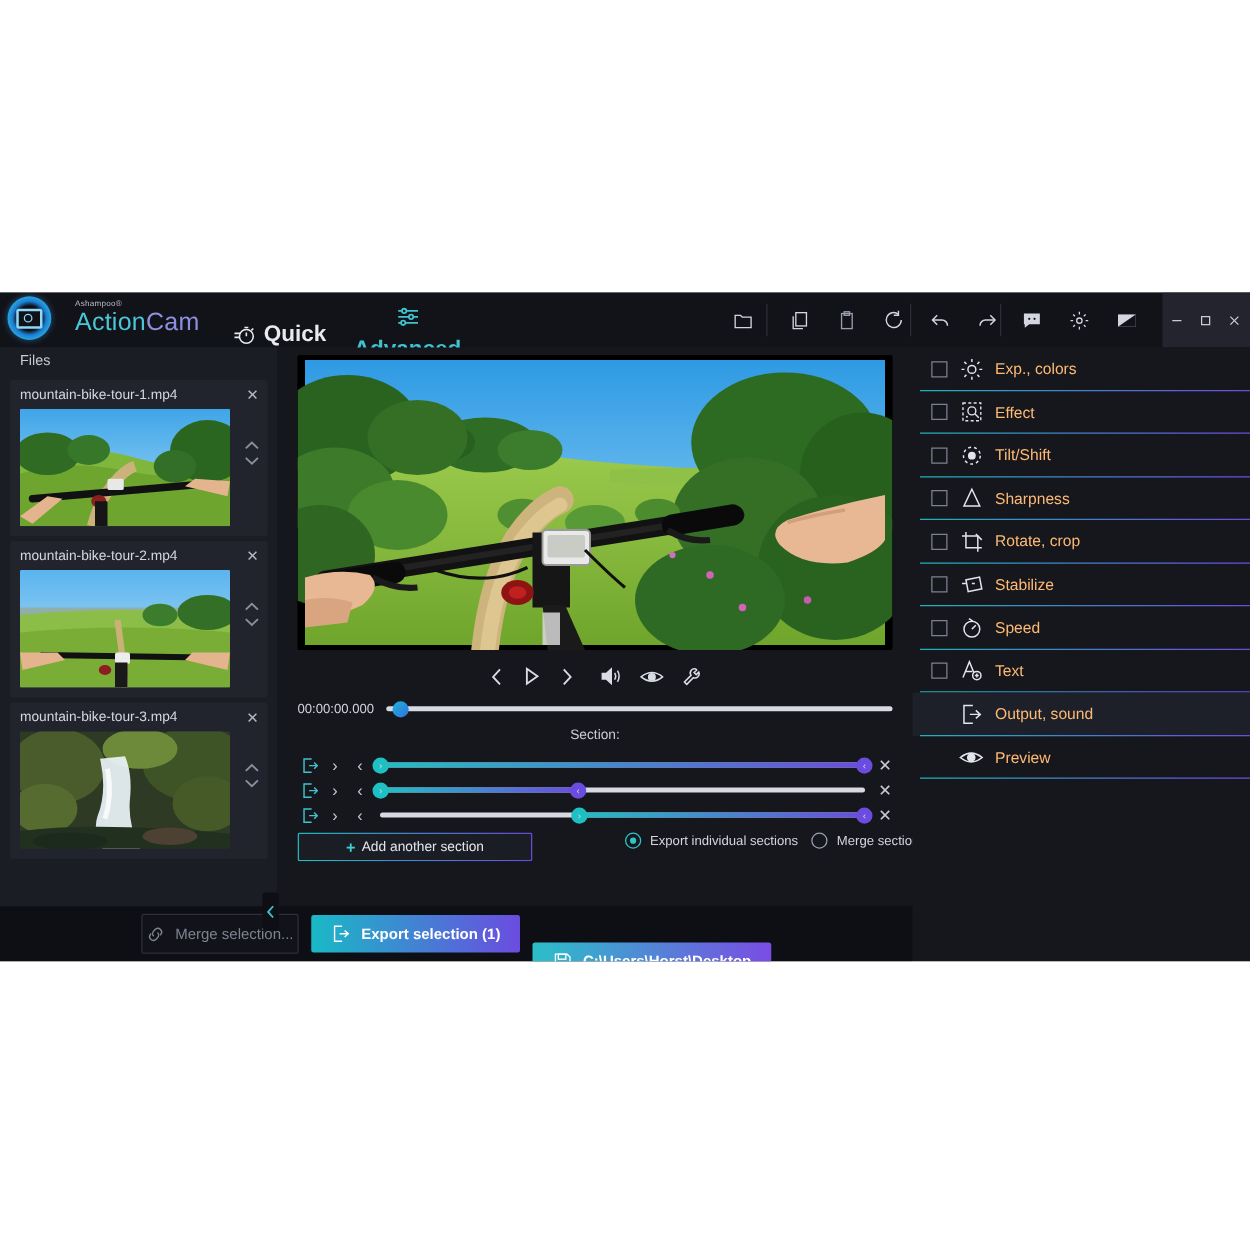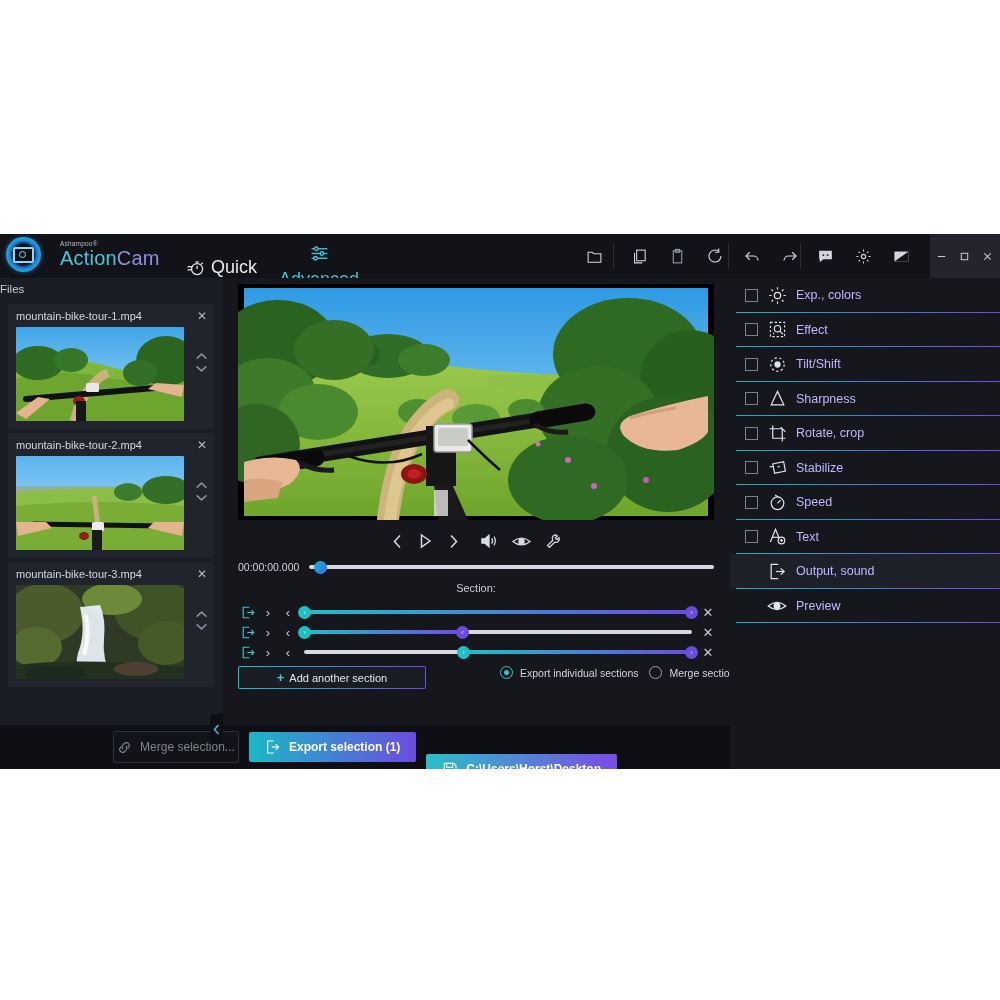--- a/index.html
+++ b/index.html
@@ -11,33 +11,33 @@
   .brand{position:absolute;left:6px;top:3px;display:flex;align-items:center;gap:19px;}
   .logo{width:35px;height:35px;border-radius:50%;background:radial-gradient(circle at 50% 50%,#0f1016 40%,#1a7fd4 55%,#2aa9e0 72%,#1b5fb5 100%);
         display:flex;align-items:center;justify-content:center;box-shadow:0 0 5px rgba(40,150,220,.55);}
   .logo .cam{width:17px;height:12px;border:2px solid #8fd8f7;border-radius:2px;position:relative;background:#101218;}
   .logo .cam:after{content:"";position:absolute;left:4px;top:2.5px;width:5px;height:5px;border-radius:50%;border:1.5px solid #8fd8f7;}
   .brandtext{line-height:1;}
   .brandtext .sup{font-size:6.5px;color:#b9bcc7;letter-spacing:.2px;display:block;margin-bottom:1px;}
   .brandtext .nm{font-size:20px;letter-spacing:.2px;}
   .nm .a{color:#49c7d8;} .nm .b{color:#8f8fe0;}
 
-  .modes{position:absolute;left:186px;top:10px;display:flex;gap:22px;align-items:center;}
+  .modes{position:absolute;left:186px;top:10px;display:flex;gap:22px;align-items:center;font-weight:bold;}
   .mode{display:flex;align-items:center;gap:6px;font-size:18px;cursor:pointer;}
   .mode.quick{color:#e9eaf0;} .mode.adv{color:#3fc3cf;flex-direction:column;}
 
   .tbgroup{position:absolute;top:0;height:44px;display:flex;align-items:center;}
   .tbbtn{width:38px;height:44px;display:flex;align-items:center;justify-content:center;cursor:pointer;}
   .sep{width:1px;height:26px;background:#2c2e38;}
   .winbar{position:absolute;right:0;top:0;height:44px;width:70px;background:#23242e;display:flex;align-items:center;}
   .winbtn{width:23px;height:44px;display:flex;align-items:center;justify-content:center;cursor:pointer;}
 
   
   .sidebar{position:absolute;left:0;top:44px;width:222px;height:491px;background:#1b1d25;}
-  .fileshdr{height:22px;display:flex;align-items:center;padding-left:0;font-size:11.5px;color:#c9ccd6;background:#1b1d25;}
+  .fileshdr{height:22px;display:flex;align-items:center;padding-left:16px;font-size:11.5px;color:#c9ccd6;background:#1b1d25;}
   .filecard{position:relative;margin:4px 8px 0 8px;background:#22242d;border-radius:2px;padding:6px 8px 8px 8px;}
   .filecard .fname{font-size:11px;color:#d4d7e0;margin-bottom:5px;}
   .filecard .fx{position:absolute;right:7px;top:5px;color:#b4b8c4;font-size:12px;cursor:pointer;}
   .filecard .arrows{position:absolute;right:6px;top:48px;display:flex;flex-direction:column;gap:3px;color:#8b90a0;cursor:pointer;}
   .thumb{width:168px;height:94px;border-radius:1px;overflow:hidden;position:relative;}
 
   .collapse{position:absolute;left:210px;top:480px;width:13px;height:30px;background:#0e0f14;border-radius:2px;
             display:flex;align-items:center;justify-content:center;cursor:pointer;z-index:5;}
 
   
@@ -73,21 +73,21 @@
   .radio.on{border-color:#2fc4c8;} .radio.on:after{content:"";width:5px;height:5px;border-radius:50%;background:#2fc4c8;}
 
   
   .rpanel{position:absolute;left:730px;top:44px;width:270px;height:491px;background:#16171d;}
   .fxrow{position:relative;height:34.5px;display:flex;align-items:center;gap:9px;padding-left:15px;}
   .fxrow.sel{background:#1d2029;}
   .fxrow:after{content:"";position:absolute;left:6px;right:0;bottom:0;height:1px;background:linear-gradient(90deg,#1fb2b8,#6b4ce0);}
   .cbx{width:11px;height:11px;border:1px solid #7d8291;flex:0 0 auto;cursor:pointer;}
   .cbx.hidden{visibility:hidden;}
   .fxicon{width:20px;display:flex;align-items:center;justify-content:center;flex:0 0 auto;}
-  .fxlabel{font-size:12.5px;color:#c4b5fd;}
+  .fxlabel{font-size:12.5px;color:#fdba74;}
 
   
   .bottom{position:absolute;left:0;top:491px;width:730px;height:44px;background:#0e0f14;display:flex;align-items:center;justify-content:center;gap:10px;}
   .btn{height:30px;border-radius:2px;display:flex;align-items:center;justify-content:center;gap:8px;font-size:12px;font-weight:bold;cursor:pointer;}
   .btn.ghost{width:124px;background:#121319;border:1px solid #2d2f39;color:#7e8390;font-weight:normal;}
   .btn.grad{background:linear-gradient(90deg,#19b9c6,#6b4ce0);color:#fff;padding:0 16px;}
   .btn.grad.b2{background:linear-gradient(90deg,#2bbfc8,#7a4ce4);margin-top:43px;}
 
   svg{display:block;}
 </style>

